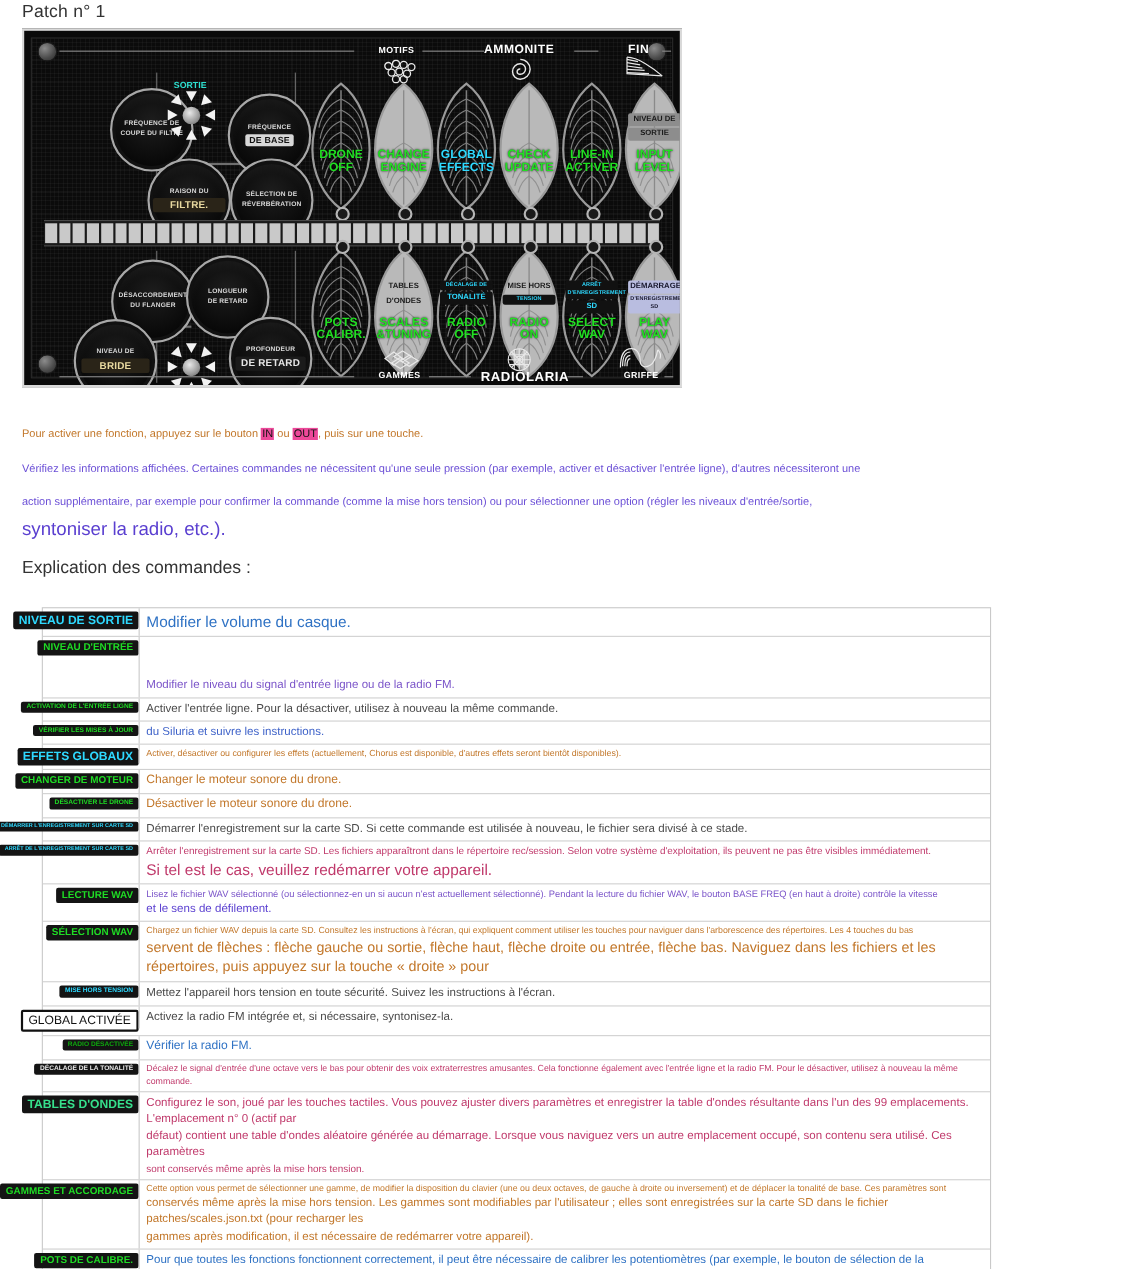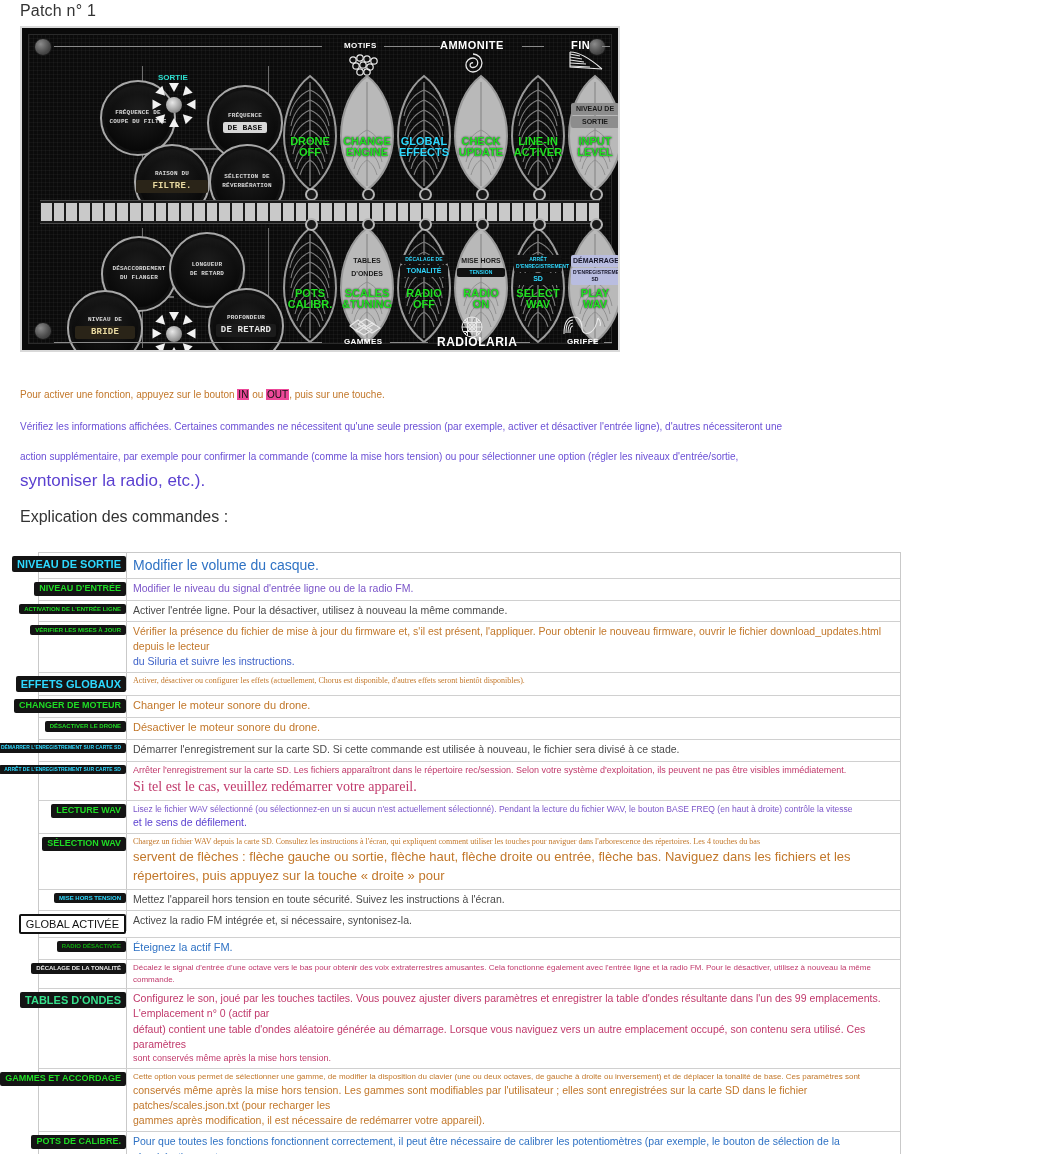--- a/index.html
+++ b/index.html
@@ -54,21 +54,20 @@
   .sec-title.radiolaria{font-size:12px;}
   .glyph{position:absolute;color:#e8e8e8;}
 
   
   .knob{
     position:absolute;border-radius:50%;
     background:radial-gradient(circle at 50% 40%,#1d1d1d,#080808 70%);
     border:2px solid #a8a8a8;
     box-shadow:inset 0 0 0 3px #111, inset 0 6px 10px rgba(255,255,255,.06);
     display:flex;flex-direction:column;align-items:center;justify-content:center;
-    font-family:Liberation Mono, monospace;
   }
   .knob .k1,.knob .k2{display:block;line-height:1.15;white-space:nowrap;}
   .knob .k1{font-size:6px;color:#d9d9d9;font-weight:bold;letter-spacing:.2px;}
   .knob .k2{font-size:6px;color:#d9d9d9;font-weight:bold;letter-spacing:.2px;margin-top:2px;}
   .knob .hl{background:#d8d8d8;color:#111;padding:1px 4px;border-radius:2px;font-size:8px;}
   .knob .hl-tan{background:#2a2418;color:#e8d9a0;padding:1px 16px;border-radius:2px;font-size:9px;}
   .knob .hl-dark{background:#1b1b1b;color:#e6e6e6;padding:1px 5px;border-radius:2px;font-size:9px;}
 
   .trace{position:absolute;background:transparent;border:2px solid #6e6e6e;}
   .divider{position:absolute;width:1px;background:#6e6e6e;}
@@ -158,35 +157,35 @@
   .b-mint{color:#36e08c;}
   .b-dkgreen{color:#0da80d;}
   .b-white{color:#e9e9e9;}
   .f-11{font-size:11px;}
   .f-9{font-size:9px;}
   .f-6{font-size:6px;}
   .f-5{font-size:5px;}
   .d1{font-size:14px;color:#2f72c4;}
   .d4{font-size:10.5px;color:#c2772a;}
   .d4b{font-size:10.5px;color:#3f63c9;}
-  .d5{font-size:8px;color:#c2772a;font-family:Liberation Serif, serif;}
+  .d5{font-size:8px;color:#c2772a;}
   .d6{font-size:11px;color:#c2772a;}
   .d7{font-size:10.5px;color:#c2772a;}
   .d8{font-size:9px;color:#c0396b;}
-  .d9{font-size:14px;color:#c0396b;font-family:Liberation Serif, serif;}
+  .d9{font-size:14px;color:#c0396b;}
   .d10{font-size:8.5px;color:#7b55c9;}
   .d11{font-size:10.5px;color:#5a3fd0;}
   .d12{font-size:10.5px;color:#2f72c4;}
   .d13{font-size:11px;color:#2f72c4;}
   .d14{font-size:8px;color:#c0396b;}
   .d15{font-size:10.5px;color:#c0396b;}
   .d16{font-size:9px;color:#c0396b;}
   .d17{font-size:8px;color:#c2772a;}
   .d18{font-size:10.5px;color:#4a4a4a;}
-  .d19{font-size:10.5px;color:#7b55c9;}
+  .d19{font-size:10.5px;color:#7b55c9;margin-top:34px;}
   .d20{font-size:13px;color:#c2772a;}
   .ln{display:block;line-height:1.45;}
 </style>
 </head>
 <body>
 
 <div class="page-title">Patch n° 1</div>
 
 <div class="panel-wrap">
   <div class="panel-inner"></div>
@@ -769,21 +768,20 @@
       </div>
       <div class="cell-r">
         <span class="ln d18">Activer l'entrée ligne. Pour la désactiver, utilisez à nouveau la même commande.</span>
       </div>
     </div>
     <div class="row">
       <div class="cell-l">
         <span class="badge b-green f-6">VÉRIFIER LES MISES À JOUR</span>
       </div>
       <div class="cell-r">
-        <span class="ln d4">Vérifier la présence du fichier de mise à jour du firmware et, s'il est présent, l'appliquer. Pour obtenir le nouveau firmware, ouvrir le fichier download_updates.html depuis le lecteur</span>
         <span class="ln d4b">du Siluria et suivre les instructions.</span>
       </div>
     </div>
     <div class="row">
       <div class="cell-l">
         <span class="badge b-cyan f-11">EFFETS GLOBAUX</span>
       </div>
       <div class="cell-r">
         <span class="ln d5">Activer, désactiver ou configurer les effets (actuellement, Chorus est disponible, d'autres effets seront bientôt disponibles).</span>
       </div>
@@ -853,21 +851,21 @@
       </div>
       <div class="cell-r">
         <span class="ln d18">Activez la radio FM intégrée et, si nécessaire, syntonisez-la.</span>
       </div>
     </div>
     <div class="row">
       <div class="cell-l">
         <span class="badge b-dkgreen f-6">RADIO DÉSACTIVÉE</span>
       </div>
       <div class="cell-r">
-        <span class="ln d13">Éteignez la actif FM.</span>
+        <span class="ln d13">Vérifier la radio FM.</span>
       </div>
     </div>
     <div class="row">
       <div class="cell-l">
         <span class="badge b-white f-6">DÉCALAGE DE LA TONALITÉ</span>
       </div>
       <div class="cell-r">
         <span class="ln d14">Décalez le signal d'entrée d'une octave vers le bas pour obtenir des voix extraterrestres amusantes. Cela fonctionne également avec l'entrée ligne et la radio FM. Pour le désactiver, utilisez à nouveau la même commande.</span>
       </div>
     </div>

